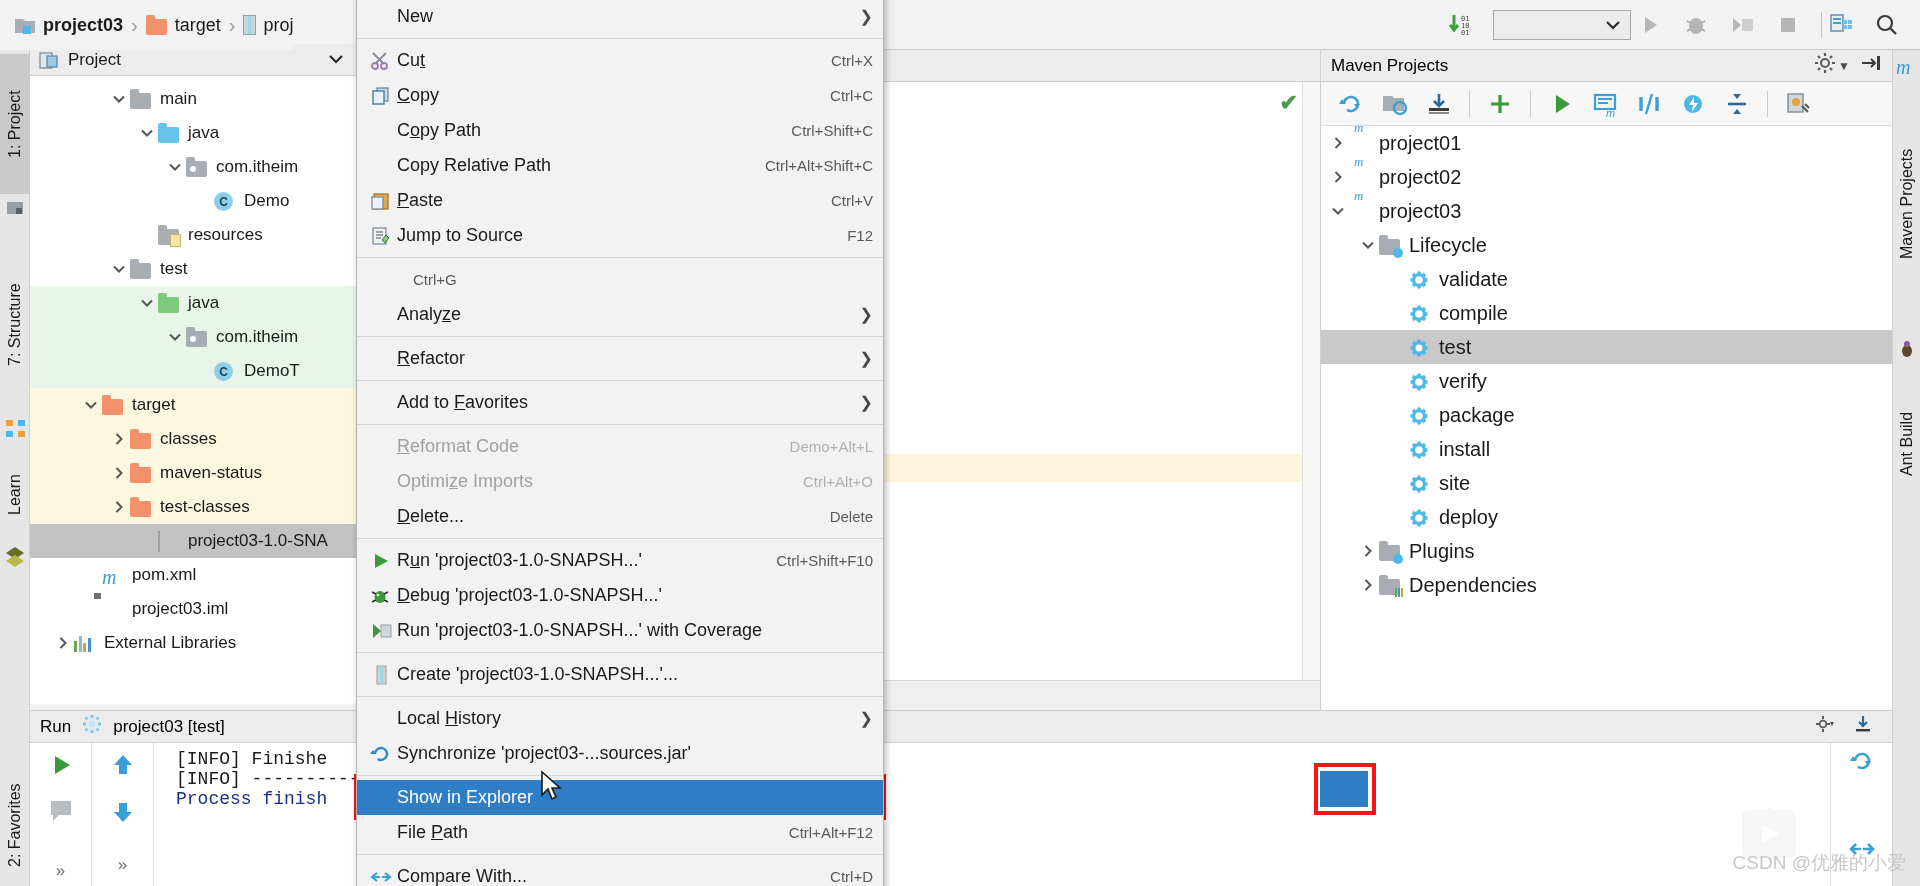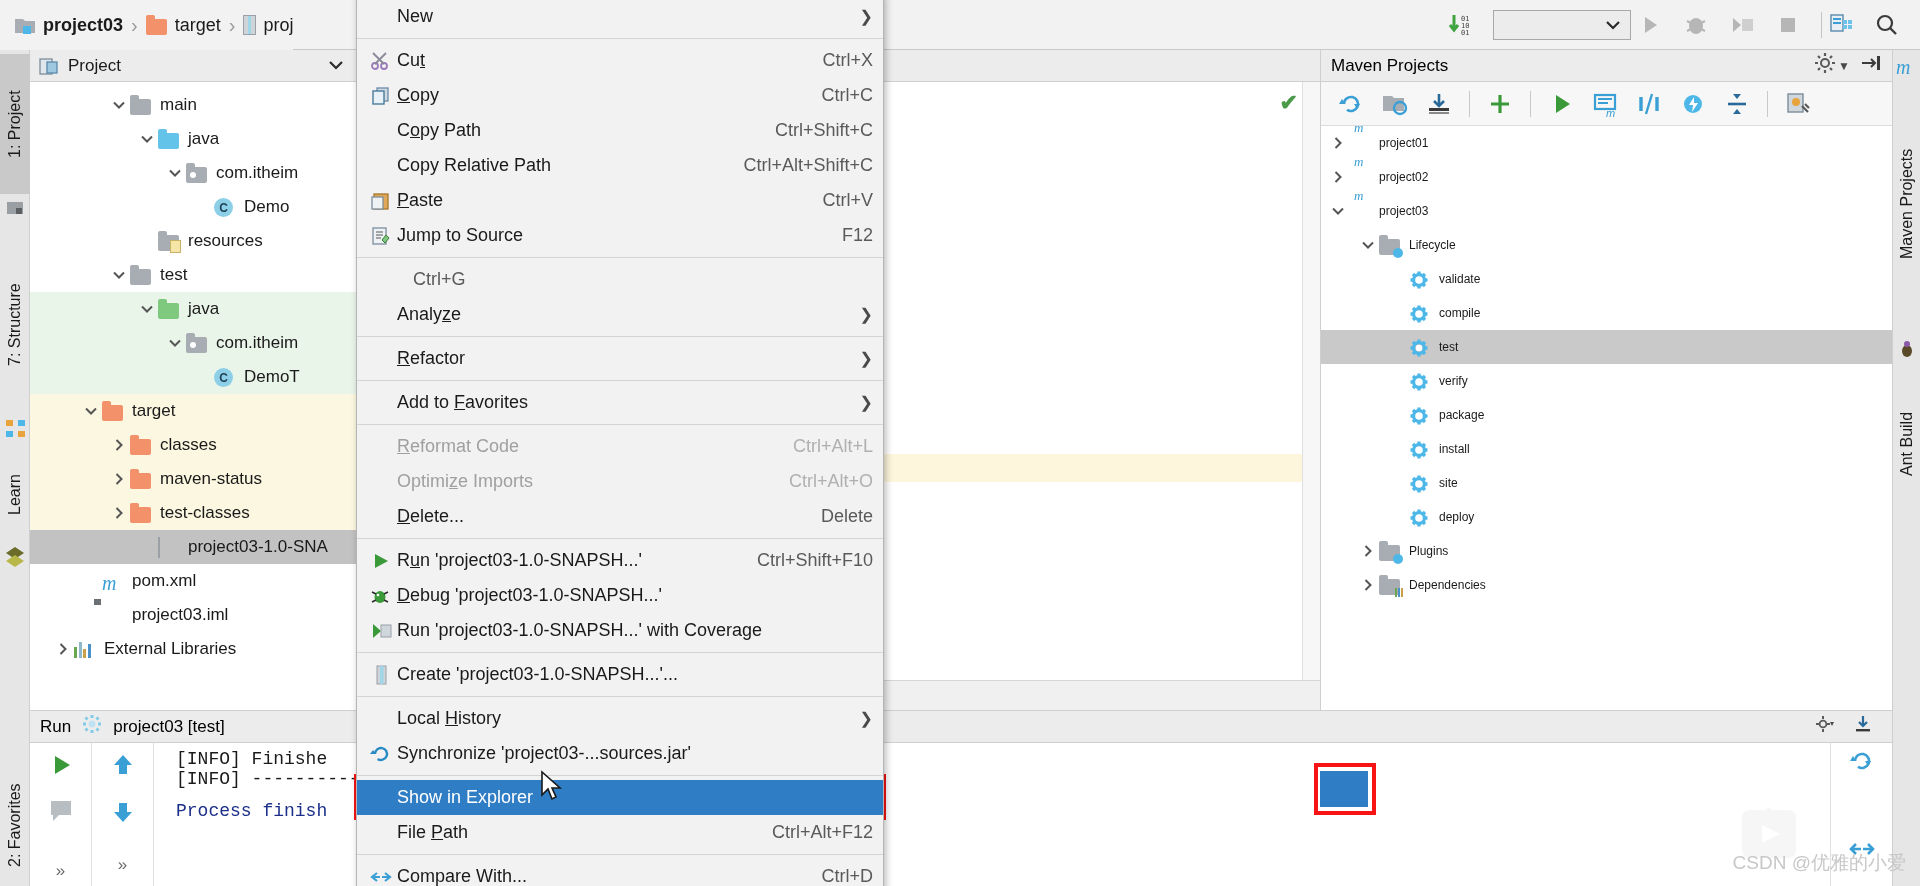--- a/index.html
+++ b/index.html
@@ -43,21 +43,21 @@
     position: absolute; left: 0; width: 30px;
     writing-mode: vertical-rl; text-orientation: mixed;
     transform: rotate(180deg);
     font-size: 16px; color: #1a1a1a; white-space: nowrap;
     display: flex; align-items: center; justify-content: center;
   }
   .vlabel.sel { background: #c9c9c9; }
 
   
   .project-panel {
-    position: absolute; left: 30px; top: 50px; width: 370px; height: 660px;
+    position: absolute; left: 30px; top: 44px; width: 370px; height: 660px;
     background: #ffffff; border-right: 1px solid #cfcfcf;
   }
   .panel-header {
     height: 32px; background: #ececec; border-bottom: 1px solid #cfcfcf;
     display: flex; align-items: center; padding: 0 8px; gap: 8px;
   }
   .panel-title { font-size: 17px; color: #1a1a1a; flex: 1; }
   .tree { padding-top: 6px; font-size: 17px; color: #1a1a1a; }
   .tree-row { display: flex; align-items: center; height: 34px; white-space: nowrap; }
   .tree-row.hl-green { background: #eaf5ea; }
@@ -116,49 +116,49 @@
 
   
   .maven-panel {
     position: absolute; left: 1320px; top: 50px; width: 572px; height: 660px;
     background: #ffffff; border-left: 1px solid #cfcfcf;
   }
   .mv-header { height: 32px; background:#ececec; border-bottom:1px solid #cfcfcf; display:flex; align-items:center; padding:0 10px;}
   .mv-toolbar { height: 44px; background:#f7f7f7; border-bottom:1px solid #dcdcdc; display:flex; align-items:center; gap:4px; padding:0 10px;}
   .mv-btn { width:40px; height:36px; display:flex; align-items:center; justify-content:center;}
   .mv-sep { width:1px; height:26px; background:#c9c9c9; margin:0 6px;}
-  .mv-tree { font-size:12px; color:#1a1a1a; }
+  .mv-tree { font-size:20px; color:#1a1a1a; }
   .mv-row { display:flex; align-items:center; height:34px; white-space:nowrap;}
   .mv-row.sel { background:#c9c9c9; }
   .mvn-ico { width:20px; height:20px; background:#c6cbd0; border-radius:2px; position:relative; flex:none;}
   .mvn-ico::after{content:"m";position:absolute;left:5px;bottom:-2px;font-size:13px;color:#3a9fd4;font-style:italic;font-family:"Liberation Serif",serif;}
 
   
   .right-strip { position:absolute; right:0; top:50px; width:28px; height:836px; background:#e6e6e6; border-left:1px solid #cfcfcf;}
 
   
   .run-panel { position:absolute; left:30px; top:710px; width:1862px; height:176px; background:#ffffff; border-top:1px solid #cfcfcf;}
   .run-header { height:32px; background:#ececec; border-bottom:1px solid #cfcfcf; display:flex; align-items:center; padding:0 10px; gap:10px; font-size:17px;}
   .run-body { display:flex; height:144px; }
   .run-gut { width:62px; border-right:1px solid #e0e0e0; display:flex; flex-direction:column; align-items:center; padding-top:8px; gap:14px;}
   .run-gut2 { width:62px; border-right:1px solid #e0e0e0; display:flex; flex-direction:column; align-items:center; padding-top:8px; gap:14px;}
   .run-out { flex:1; font-family:"Liberation Mono", monospace; font-size:18px; color:#1a1a1a; padding:6px 0 0 22px; white-space:nowrap; position:relative;}
-  .run-out .proc { color:#1b2f8a;margin-top:12px; }
+  .run-out .proc { color:#1b2f8a; }
   .run-right { width:62px; border-left:1px solid #e0e0e0; display:flex; flex-direction:column; align-items:center; padding-top:4px; gap:12px;}
 
   
   .ctx {
     position: absolute; left: 356px; top: -6px; width: 528px;
     background: #f2f2f2; border: 1px solid #b5b5b5; box-shadow: 2px 2px 7px rgba(0,0,0,0.28);
     z-index: 200; padding: 4px 0 0 0;
   }
   .ctx-item { height: 35px; display:flex; align-items:center; padding: 0 10px 0 8px; font-size:18px; color:#1a1a1a;}
   .ctx-item .ic { width: 32px; display:flex; align-items:center; justify-content:center; flex:none;}
   .ctx-item .lb { flex:1; }
-  .ctx-item .sc { color:#5a5a5a; font-size:18px; margin-left:16px;}
+  .ctx-item .sc { color:#5a5a5a; font-size:15px; margin-left:16px;}
   .ctx-item .arr { color:#4a4a4a; font-size:16px; margin-left:16px;}
   .ctx-item.disabled { color:#a0a0a0; }
   .ctx-item.disabled .sc { color:#b0b0b0; }
   .ctx-item.selected { background:#2f7dc4; color:#ffffff; }
   .ctx-div { height:1px; background:#d4d4d4; margin: 4px 0; }
   .ctx-redbox { position:absolute; left:0; width:528px; border:4px solid #f61414; box-sizing:border-box; pointer-events:none; }
   u { text-decoration: underline; }
 
   .cursor-arrow { position:absolute; width:0;height:0; }
 
@@ -920,21 +920,21 @@
       <div class="ctx-div"></div>
       <div class="ctx-item">
         <span class="ic"></span>
         <span class="lb">Add to <u>F</u>avorites</span>
         <span class="arr">❯</span>
       </div>
       <div class="ctx-div"></div>
       <div class="ctx-item disabled">
         <span class="ic"></span>
         <span class="lb"><u>R</u>eformat Code</span>
-        <span class="sc">Ctrl+Alt+L</span>
+        <span class="sc">Demo+Alt+L</span>
       </div>
       <div class="ctx-item disabled">
         <span class="ic"></span>
         <span class="lb">Optimi<u>z</u>e Imports</span>
         <span class="sc">Ctrl+Alt+O</span>
       </div>
       <div class="ctx-item">
         <span class="ic"></span>
         <span class="lb"><u>D</u>elete...</span>
         <span class="sc">Delete</span>

